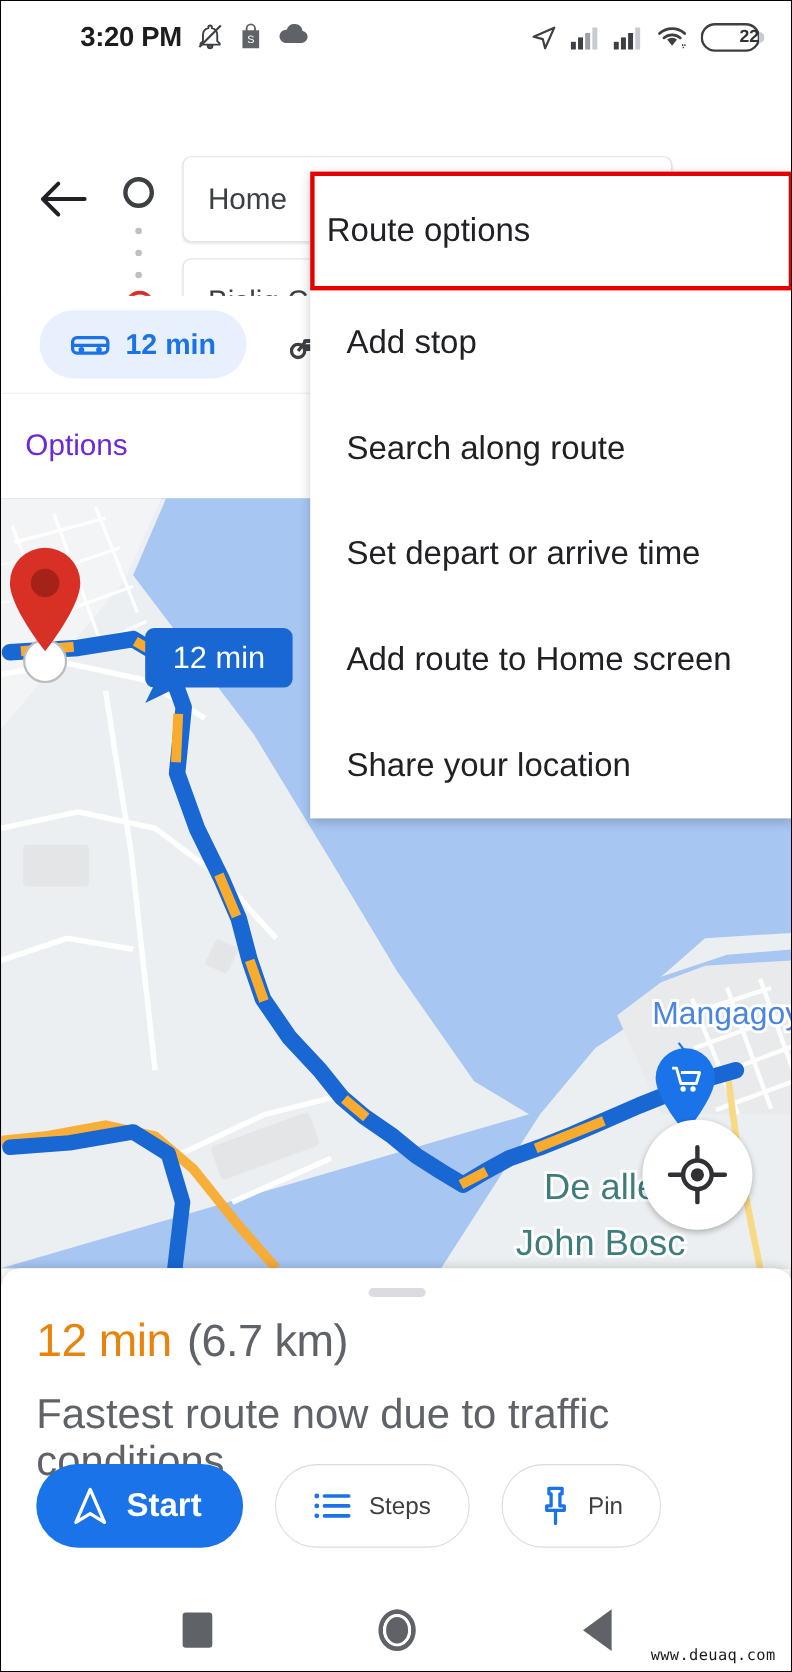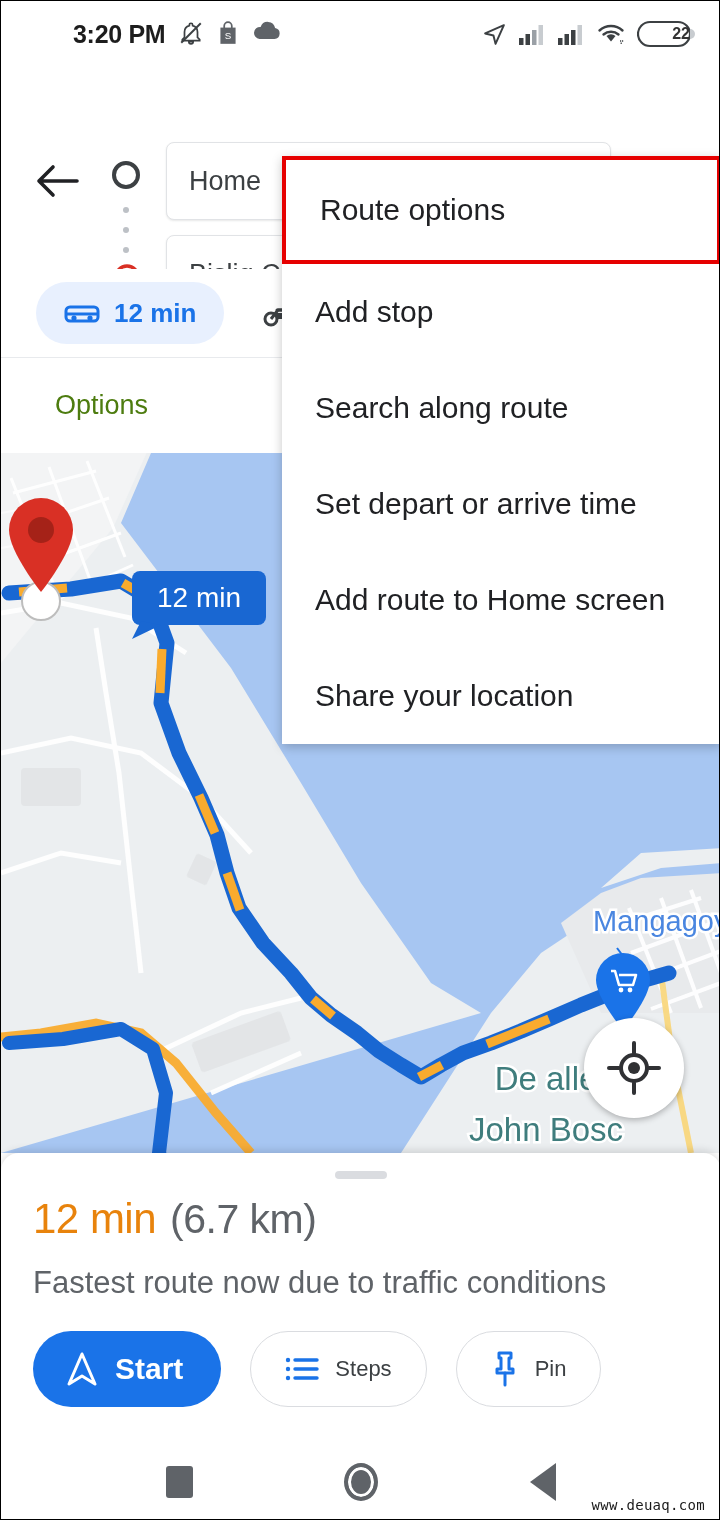--- a/index.html
+++ b/index.html
@@ -160,22 +160,21 @@
     position: absolute;
     left: 0; top: 357px;
     width: 720px; height: 95px;
     display: flex; align-items: center;
     padding-left: 22px;
     box-sizing: border-box;
     background: #fff;
   }
   #options-label {
     font-size: 27px;
-    color: #4d7c0f;
-    margin-left: 32px;
+    color: #6d28d9;
   }
 
   
   #map {
     position: absolute;
     left: 0; top: 452px;
     width: 720px; height: 700px;
     overflow: hidden;
     background: #a7c6f2;
   }
@@ -221,21 +220,21 @@
     letter-spacing: -0.5px;
   }
   #eta-distance {
     font-size: 41px;
     color: #5f6368;
     letter-spacing: -0.5px;
   }
   #route-note {
     position: absolute;
     left: 32px; top: 112px;
-    font-size: 31px;
+    font-size: 38px;
     color: #5f6368;
   }
   #sheet-actions {
     position: absolute;
     left: 32px; top: 178px;
     display: flex; align-items: center; gap: 29px;
   }
   .action-btn {
     height: 76px;
     border-radius: 38px;
@@ -278,21 +277,21 @@
     padding-left: 33px;
     box-sizing: border-box;
     font-size: 30px;
     color: #202124;
     white-space: nowrap;
   }
   .menu-item.highlighted {
     border: 4px solid #e60000;
     box-sizing: border-box;
     height: 108px;
-    padding-left: 34px;
+    padding-left: 11px;
     width: 439px;
   }
 
   
   #nav-bar {
     position: absolute;
     left: 0; top: 1442px;
     width: 720px; height: 77px;
     background: #ffffff;
     display: flex;

